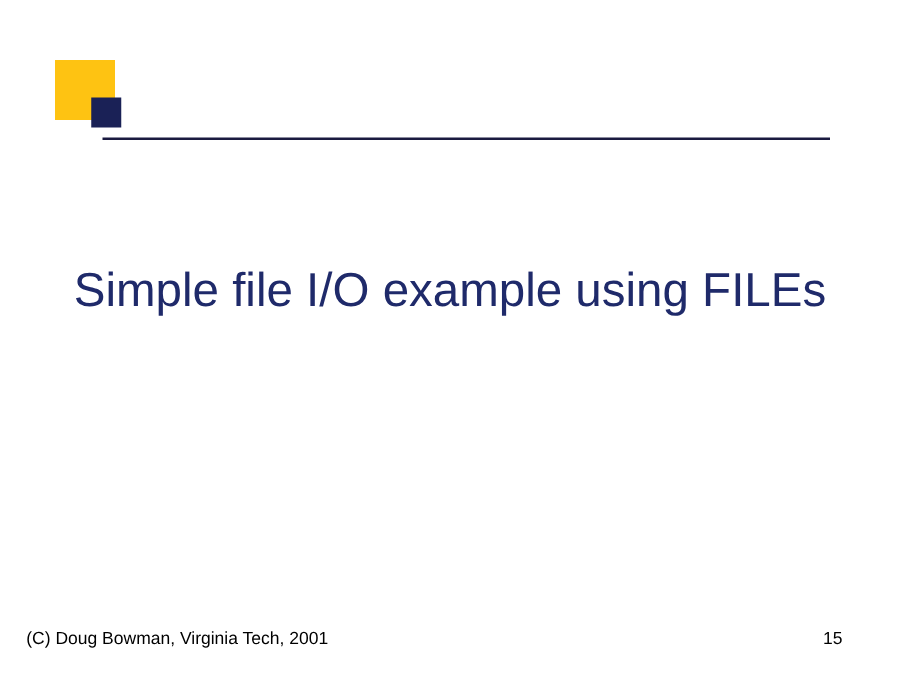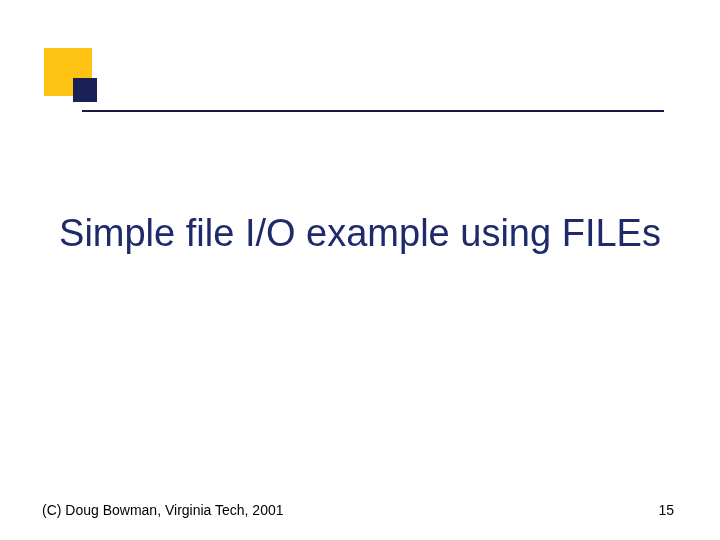--- a/index.html
+++ b/index.html
@@ -59,21 +59,21 @@
       text-align: center;
       color: #1f2a6a;
       font-size: 38px;
       font-weight: 400;
       line-height: 1.25;
       font-family: Arial, Helvetica, sans-serif;
     }
     .footer {
       position: absolute;
       bottom: 22px;
-      left: 42px;
+      left: 21px;
       right: 38px;
       display: flex;
       justify-content: space-between;
       align-items: baseline;
       font-size: 14px;
       color: #000000;
       font-family: Arial, Helvetica, sans-serif;
     }
     .page-number {
       font-size: 14px;

